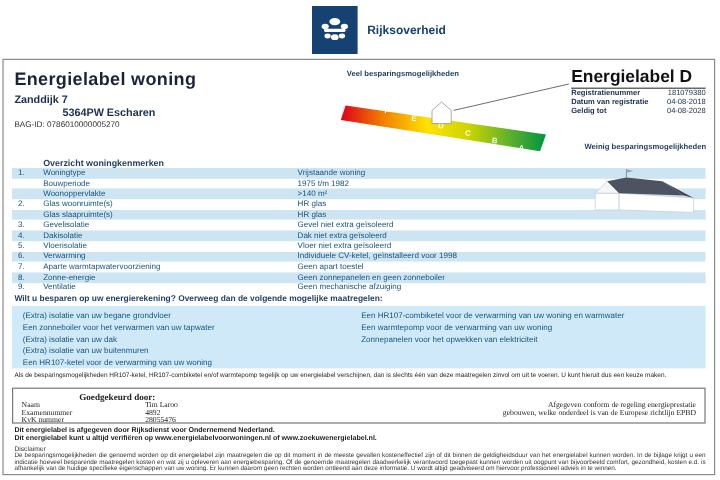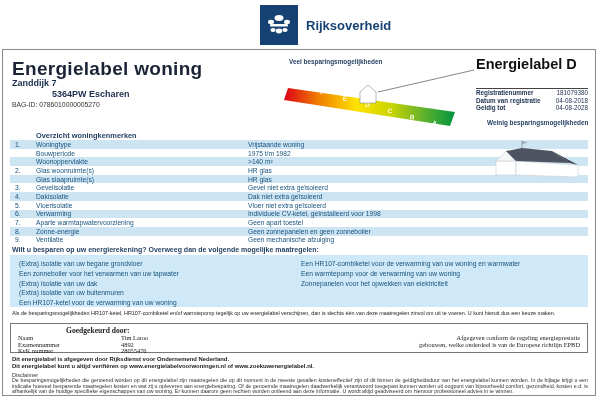--- a/index.html
+++ b/index.html
@@ -3,32 +3,32 @@
 <meta charset="utf-8">
 <style>
   html,body{margin:0;padding:0;background:#e8e8e8;}
   #page{position:relative;width:600px;height:400px;background:#ffffff;
         font-family:"Liberation Sans", sans-serif;color:#16395e;overflow:hidden;}
   .abs{position:absolute;}
   #content-border{left:2px;top:49px;width:594px;height:347px;border:1px solid #8a8a8a;box-sizing:border-box;pointer-events:none;}
   
   #logo-block{left:260px;top:4px;width:200px;height:42px;display:flex;align-items:center;}
   #logo-square{width:38px;height:40px;background:#154273;display:flex;align-items:center;justify-content:center;}
-  #logo-text{margin-left:8px;font-size:13px;font-weight:bold;color:#154273;}
-  
-  #doc-title{left:12px;top:58px;font-size:19px;font-weight:bold;color:#1b2436;letter-spacing:.3px;}
+  #logo-text{margin-left:8px;font-size:10px;font-weight:bold;color:#154273;}
+  
+  #doc-title{left:12px;top:58px;font-size:15px;font-weight:bold;color:#1b2436;letter-spacing:.3px;}
   #addr1{left:12px;top:78px;font-size:9px;font-weight:bold;color:#1b2e4d;}
   #addr2{left:12px;top:89px;font-size:9px;font-weight:bold;color:#1b2e4d;padding-left:40px;}
   #bagid{left:12px;top:101px;font-size:6.8px;color:#333;}
   
   #veel{left:289px;top:58px;font-size:6.4px;font-weight:bold;color:#1f3c5f;}
   #weinig{left:487px;top:119px;font-size:6.4px;font-weight:bold;color:#1f3c5f;}
   #labelgfx{left:278px;top:58px;width:210px;height:72px;}
   #elabel-block{left:476px;top:56px;width:112px;}
-  #elabel-title{font-size:14.5px;font-weight:bold;color:#111;border-bottom:1px solid #444;padding-bottom:16px;}
+  #elabel-title{font-size:14.5px;font-weight:bold;color:#111;border-bottom:1px solid #444;padding-bottom:1px;}
   .regrow{display:flex;justify-content:space-between;font-size:6.3px;line-height:7.6px;color:#1b2e4d;}
   .regrow .rl{font-weight:bold;}
   
   #table-title{left:12px;top:131px;font-size:7.4px;font-weight:bold;color:#1f3c5f;margin-left:24px;}
   #wtable{left:10px;top:140px;width:578px;}
   .trow{display:flex;height:8.7px;align-items:center;font-size:6.7px;color:#17527c;}
   .trow:nth-child(odd){background:#cde4f3;}
   .tnum{width:26px;padding-left:5px;box-sizing:border-box;}
   .tlabel{width:212px;}
   .tval{flex:1;}

